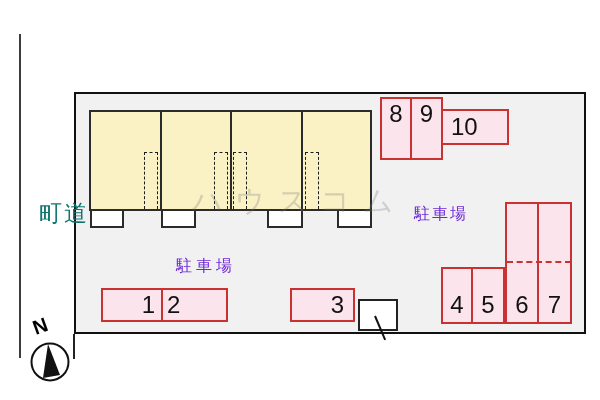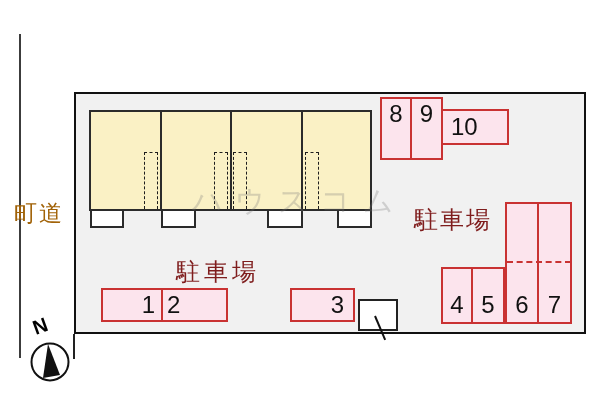--- a/index.html
+++ b/index.html
@@ -38,26 +38,26 @@
   .sp4{left:441px;top:267px;width:32px;height:57px;align-items:flex-end;padding-bottom:5px;}
   .sp5{left:471px;top:267px;width:34px;height:57px;align-items:flex-end;padding-bottom:5px;}
   .sp6{left:505px;top:202px;width:34px;height:122px;align-items:flex-end;padding-bottom:5px;}
   .sp7{left:537px;top:202px;width:35px;height:122px;align-items:flex-end;padding-bottom:5px;}
   .sp8{left:380px;top:97px;width:32px;height:63px;align-items:flex-start;padding-top:3px;}
   .sp9{left:410px;top:97px;width:33px;height:63px;align-items:flex-start;padding-top:3px;}
   .sp10{left:441px;top:97px;width:68px;height:36px;justify-content:flex-start;padding-left:8px;margin-top:12px;}
   .tandem-dash{position:absolute;left:507px;top:261px;width:64px;height:0;
     border-top:2px dashed #c93232;z-index:5;}
   
-  .klabel{position:absolute;font-size:24px;color:#7f1d1d;letter-spacing:2px;
+  .klabel{position:absolute;font-size:16px;color:#6d28d9;letter-spacing:2px;
     white-space:nowrap;z-index:7;}
   .lab-south{left:176px;top:256px;letter-spacing:4px;}
   .lab-east{left:414px;top:204px;}
   .lab-bike{left:345px;top:337px;}
-  .road-label{position:absolute;left:14px;top:198px;font-size:23px;letter-spacing:2px;color:#a16207;z-index:7;}
+  .road-label{position:absolute;left:39px;top:198px;font-size:23px;letter-spacing:2px;color:#0f766e;z-index:7;}
   
   .bike-box{position:absolute;left:358px;top:299px;width:40px;height:32px;
     background:#fff;border:2px solid #222;box-sizing:border-box;z-index:4;}
   .leader{position:absolute;left:374px;top:316px;width:2px;height:26px;background:#111;
     transform:rotate(-23deg);transform-origin:top center;z-index:8;}
   
   .compass{position:absolute;left:26px;top:316px;width:52px;height:72px;z-index:7;}
   .north{position:absolute;left:33px;top:315px;font-size:20px;font-weight:bold;color:#000;
     transform:rotate(-20deg);z-index:8;}
 </style>

